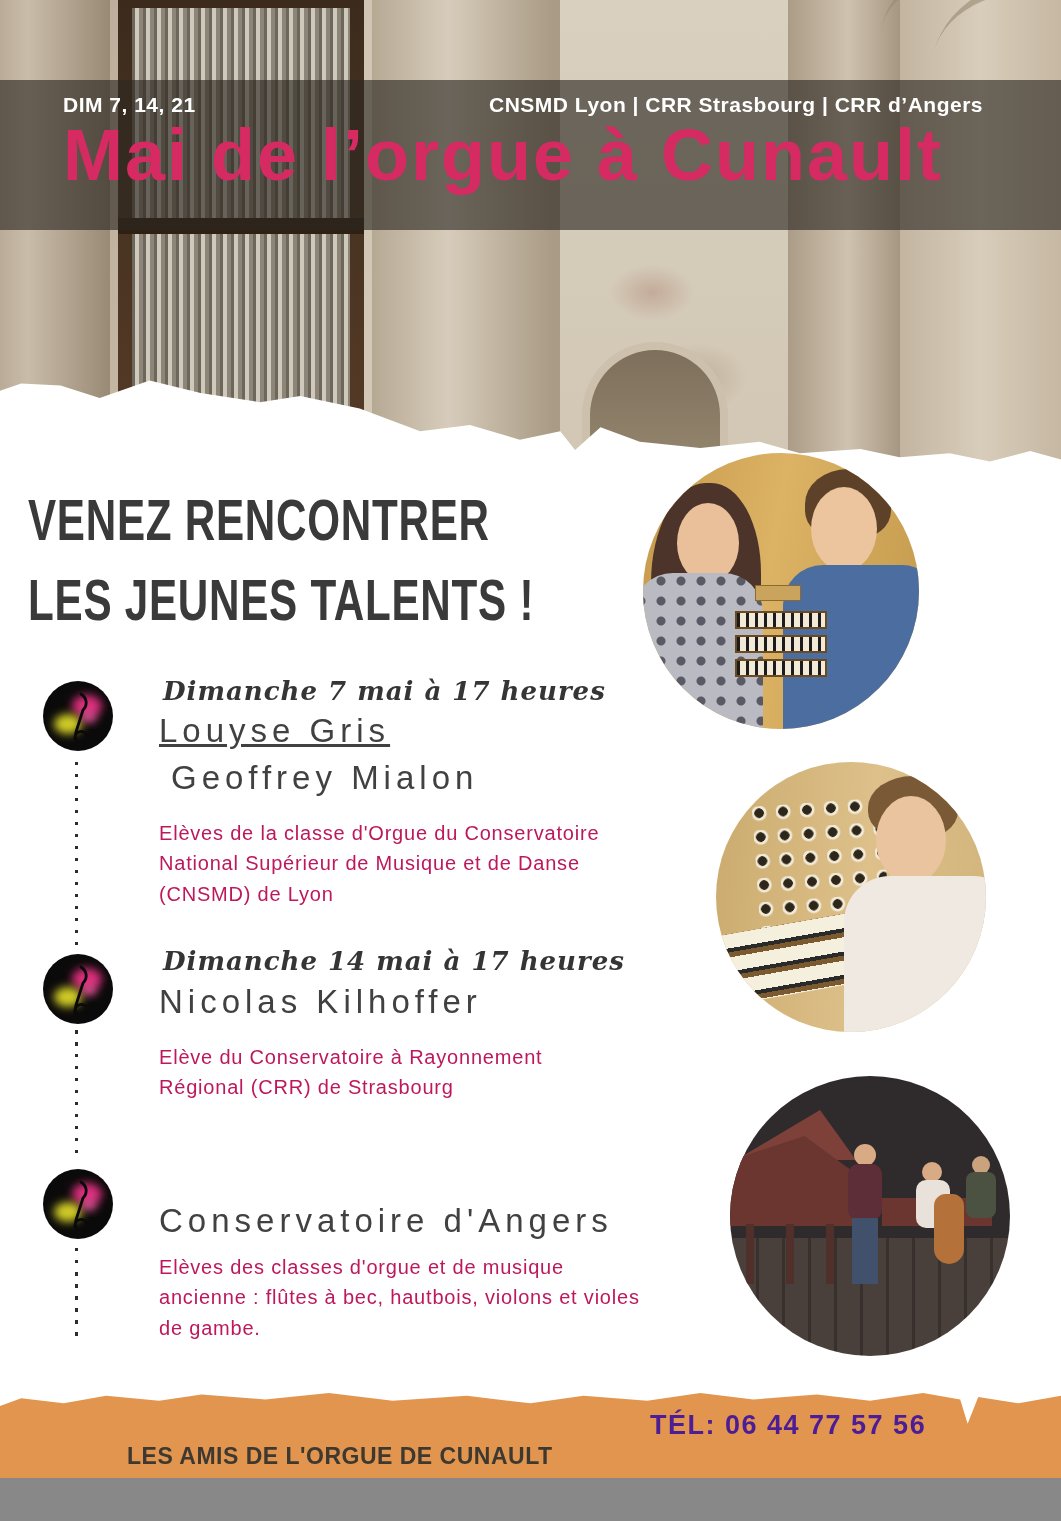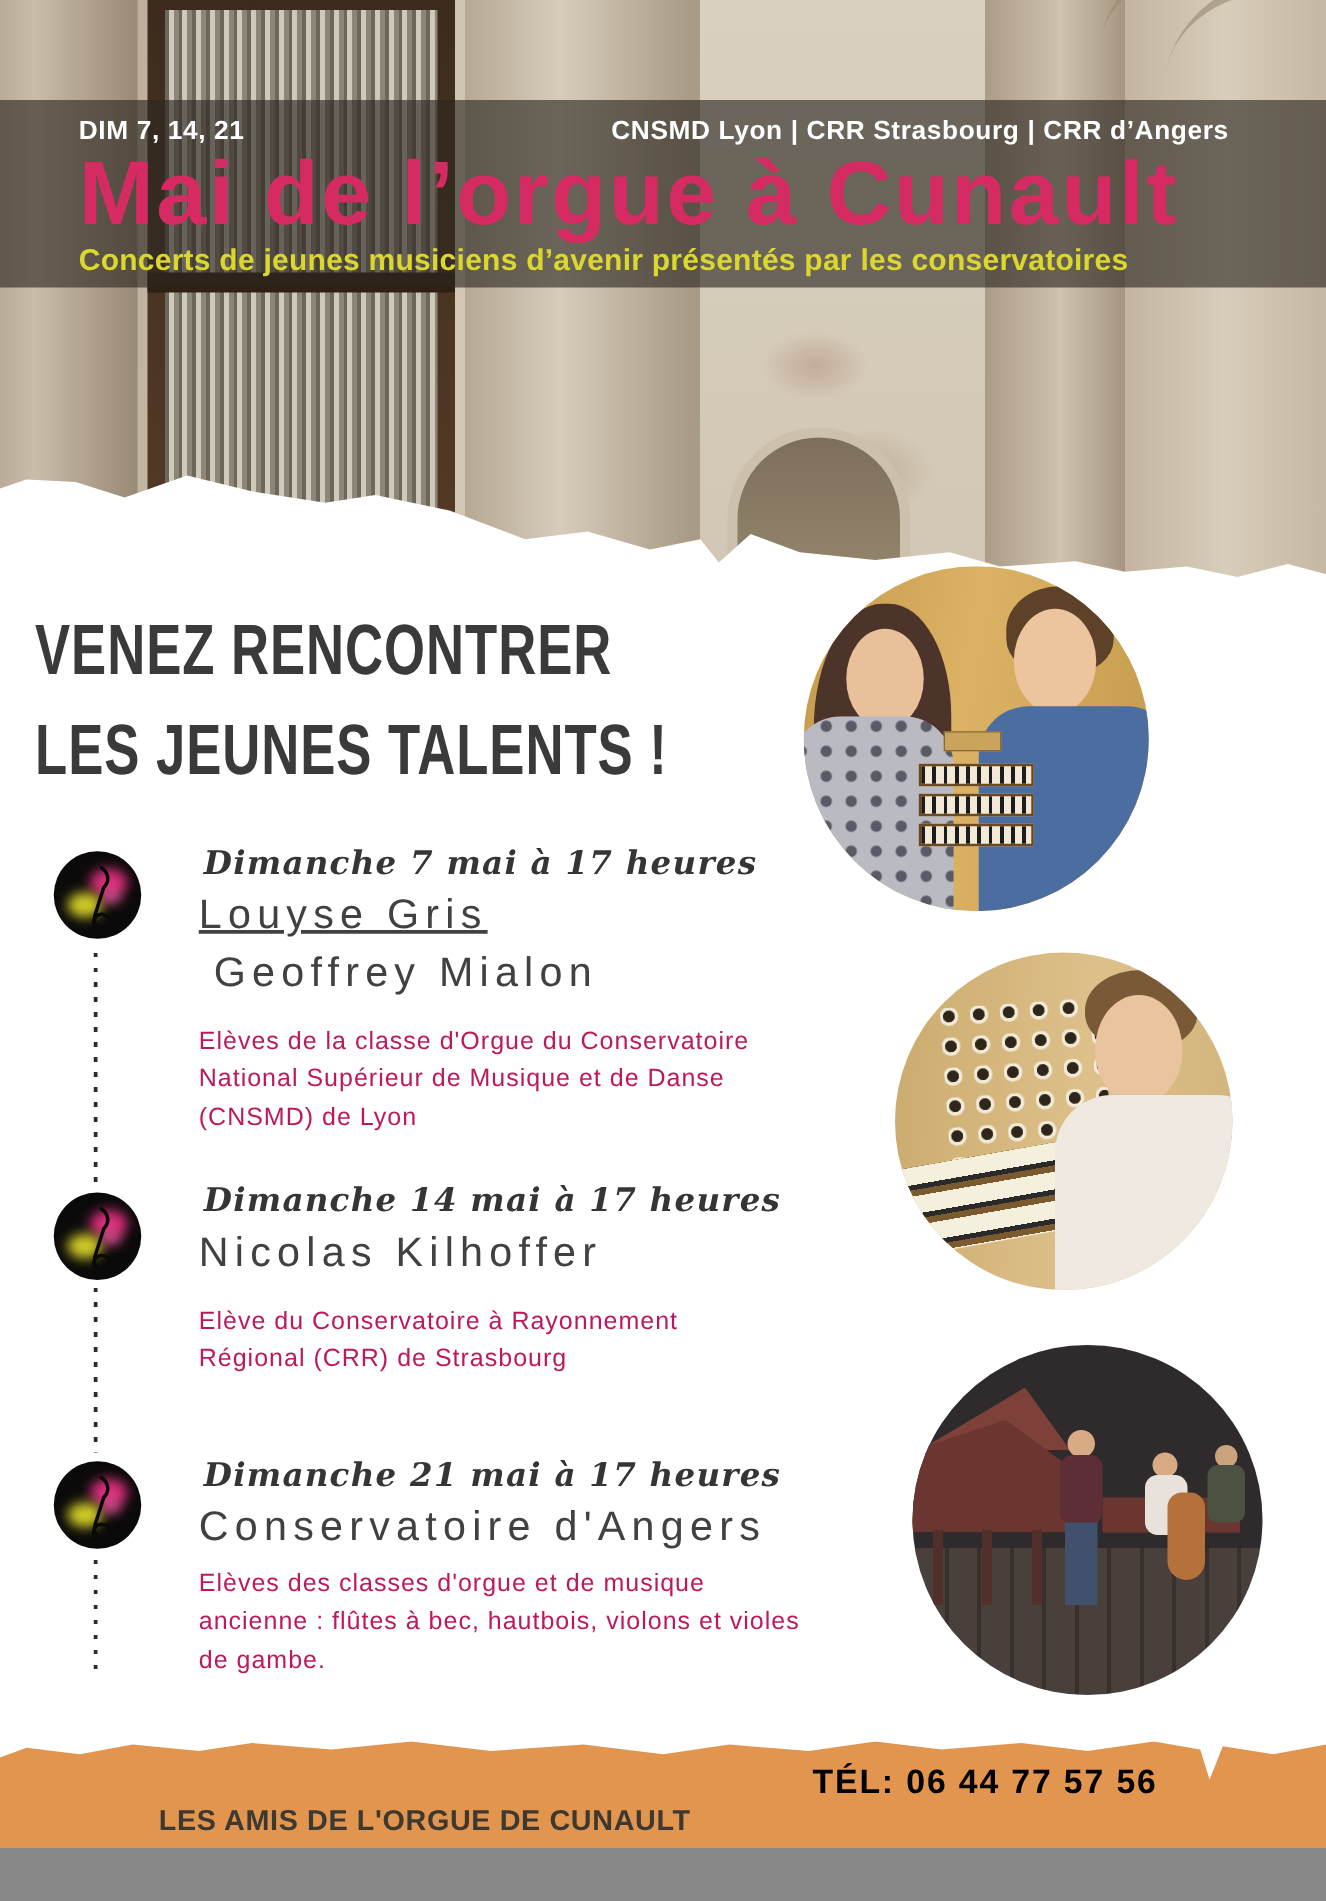--- a/index.html
+++ b/index.html
@@ -107,21 +107,21 @@
   .ph3 .girl-h{position:absolute;left:192px;top:86px;width:20px;height:20px;border-radius:50%;background:#d9ab85;}
   .ph3 .cello{position:absolute;left:204px;top:118px;width:30px;height:70px;border-radius:14px 14px 18px 18px;background:#b5713a;}
   .ph3 .p4{position:absolute;left:236px;top:96px;width:30px;height:46px;border-radius:8px;background:#4c5242;}
   .ph3 .p4h{position:absolute;left:242px;top:80px;width:18px;height:18px;border-radius:50%;background:#caa27e;}
   .ph3 .bench{position:absolute;left:152px;top:122px;width:110px;height:28px;background:#6b3530;}
   
   .footer{position:absolute;left:0;top:1388px;width:1061px;height:128px;background:#E2954F;
     clip-path:polygon(0 14%,2% 8%,6% 12%,10% 6%,15% 10%,19% 5%,25% 9%,31% 4%,37% 10%,44% 6%,50% 12%,55% 6%,61% 10%,66% 4%,71% 9%,77% 5%,82% 10%,87% 4%,90.5% 9%,91.2% 28%,92.2% 7%,96% 12%,100% 6%,100% 100%,0 100%);}
   .footer-org{position:absolute;left:127px;top:55px;color:#3d3830;font-weight:bold;
     font-size:23px;letter-spacing:.5px;}
-  .footer-phone{position:absolute;left:650px;top:22px;color:#000000;font-weight:bold;
+  .footer-phone{position:absolute;left:650px;top:22px;color:#4c1d95;font-weight:bold;
     font-size:27px;letter-spacing:1.5px;}
   .footer-web{position:absolute;left:650px;top:58px;color:#463f35;font-size:22px;letter-spacing:1px;}
   .speck{position:absolute;background:#fff;border-radius:50%;}
   .sp1{left:380px;top:95px;width:5px;height:8px;transform:rotate(20deg);}
   .sp2{left:890px;top:98px;width:6px;height:9px;transform:rotate(-15deg);}
   .title-pink{color:#D62A62;}
   .sub-yellow{color:#DCD72F;}
 </style>
 </head>
 <body>
@@ -149,21 +149,20 @@
     <div class="wall-right"></div>
     <div class="arch-rib rib1"></div>
     <div class="arch-rib rib2"></div>
 
     <div class="hero-band">
       <div class="band-meta">
         <span>DIM 7, 14, 21</span>
         <span>CNSMD Lyon | CRR Strasbourg | CRR d’Angers</span>
       </div>
       <div class="band-title title-pink">Mai de l’orgue à Cunault</div>
-      <div class="band-sub sub-yellow">Concerts de jeunes musiciens d’avenir présentés par les conservatoires</div>
     </div>
   </div>
   <div class="torn"></div>
 
   <div class="heading">
     <span>VENEZ RENCONTRER</span><br>
     <span>LES JEUNES TALENTS !</span>
   </div>
 
   <svg class="clef-badge c1" viewBox="0 0 72 72">
@@ -193,21 +192,20 @@
 
   <div class="event-date d1">Dimanche 7 mai à 17 heures</div>
   <div class="event-name n1a">Louyse Gris</div>
   <div class="event-name n1b">Geoffrey Mialon</div>
   <div class="event-desc x1">Elèves de la classe d'Orgue du Conservatoire National Supérieur de Musique et de Danse (CNSMD) de Lyon</div>
 
   <div class="event-date d2">Dimanche 14 mai à 17 heures</div>
   <div class="event-name n2">Nicolas Kilhoffer</div>
   <div class="event-desc x2">Elève du Conservatoire à Rayonnement Régional (CRR) de Strasbourg</div>
 
-  <div class="event-date d3">Dimanche 21 mai à 17 heures</div>
   <div class="event-name n3">Conservatoire d'Angers</div>
   <div class="event-desc x3">Elèves des classes d'orgue et de musique ancienne : flûtes à bec, hautbois, violons et violes de gambe.</div>
 
   <div class="photo ph1">
     <div class="hair-l"></div>
     <div class="face-l"></div>
     <div class="top-l"></div>
     <div class="hair-r"></div>
     <div class="face-r"></div>
     <div class="shirt-r"></div>

